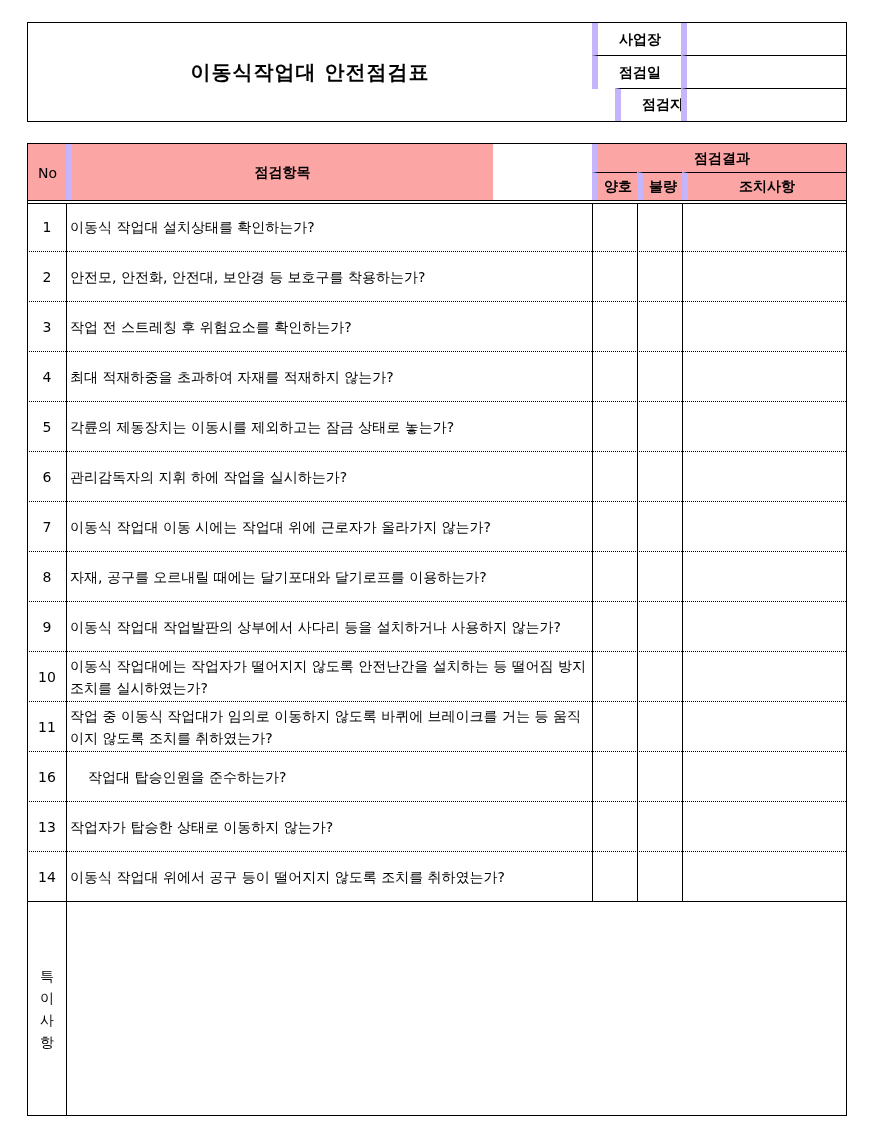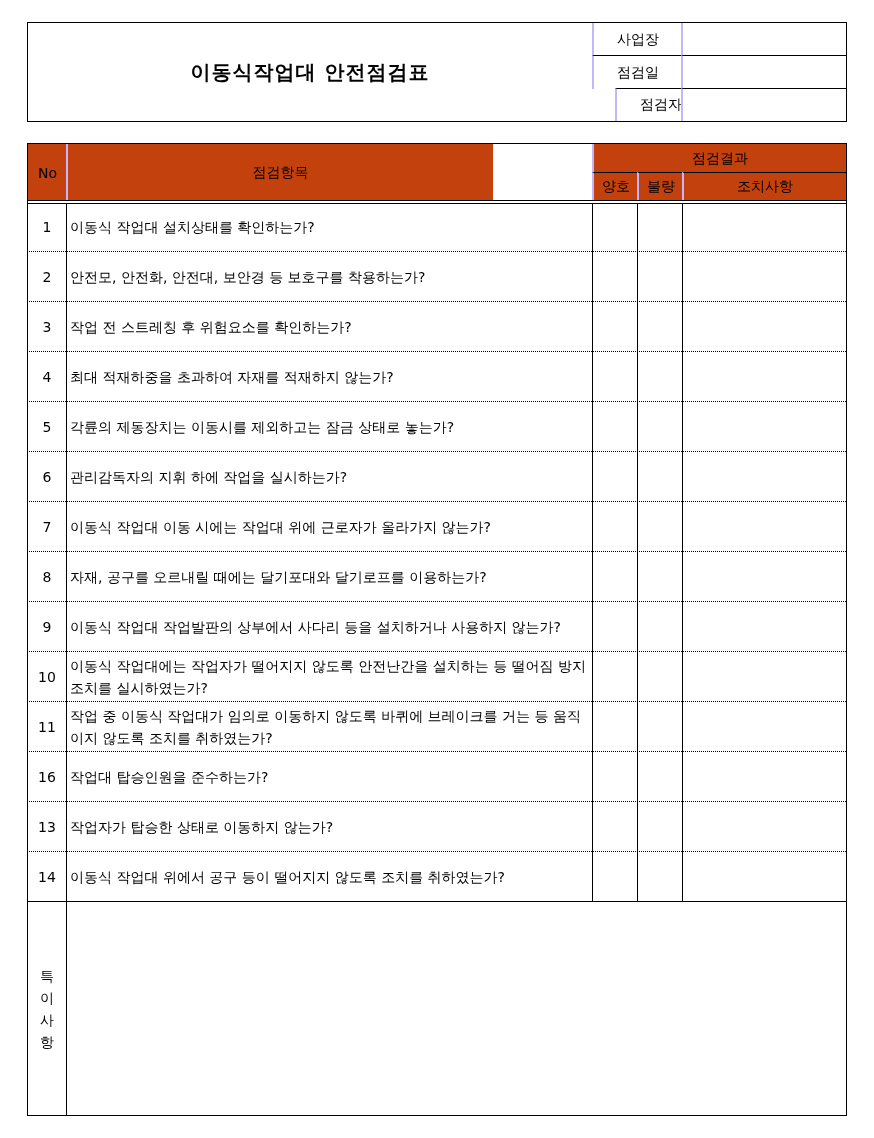--- a/index.html
+++ b/index.html
@@ -1,21 +1,21 @@
 <!DOCTYPE html>
 <html><head>
 <meta charset="utf-8">
 <style>
   html, body { margin:0; padding:0; background:#ffffff; }
   body { width:874px; height:1138px; position:relative; font-family:"DejaVu Sans","Liberation Sans",sans-serif; color:#000; }
   .abs { position:absolute; box-sizing:border-box; }
   .cell { position:absolute; box-sizing:border-box; display:flex; align-items:center; justify-content:center; font-size:14px; }
-  .bl { border-left:2px solid #c4b5fd; }
+  .bl { border-left:6px solid #c4b5fd;font-weight:bold; }
   .bt { border-top:1px solid #000; }
-  .hdr-bg { background:#c2410c; }
+  .hdr-bg { background:#fca5a5; }
   .title { font-size:20px; font-weight:bold; letter-spacing:1px; }
   .item-text { justify-content:flex-start; padding-left:3px; text-align:left; line-height:22px; font-size:14px; }
   .row-line { position:absolute; left:27px; width:819px; height:0; border-top:1px dotted #000; }
   .vert-label { flex-direction:column; line-height:22px; font-size:14px; }
 </style>
 </head>
 <body>
 
 <div class="abs" style="left:27px;top:22px;width:820px;height:100px;border:1px solid #000;">
   <div class="cell title" style="left:0;top:0;width:564px;height:98px;">이동식작업대 안전점검표</div>
@@ -120,21 +120,21 @@
   <div class="row-line" style="top:701px;"></div>
 
   <div class="cell" style="left:28px;top:702px;width:38px;height:49px;">11</div>
   <div class="cell item-text" style="left:67px;top:702px;width:525px;height:49px;">작업 중 이동식 작업대가 임의로 이동하지 않도록 바퀴에 브레이크를 거는 등 움직이지 않도록 조치를 취하였는가?</div>
   <div class="cell" style="left:592px;top:702px;width:45px;height:49px;"></div>
   <div class="cell" style="left:637px;top:702px;width:45px;height:49px;"></div>
   <div class="cell" style="left:682px;top:702px;width:164px;height:49px;"></div>
   <div class="row-line" style="top:751px;"></div>
 
   <div class="cell" style="left:28px;top:752px;width:38px;height:49px;">16</div>
-  <div class="cell item-text" style="left:67px;top:752px;width:525px;height:49px;text-align:center;">작업대 탑승인원을 준수하는가?</div>
+  <div class="cell item-text" style="left:85px;top:752px;width:525px;height:49px;text-align:center;">작업대 탑승인원을 준수하는가?</div>
   <div class="cell" style="left:592px;top:752px;width:45px;height:49px;"></div>
   <div class="cell" style="left:637px;top:752px;width:45px;height:49px;"></div>
   <div class="cell" style="left:682px;top:752px;width:164px;height:49px;"></div>
   <div class="row-line" style="top:801px;"></div>
 
   <div class="cell" style="left:28px;top:802px;width:38px;height:49px;">13</div>
   <div class="cell item-text" style="left:67px;top:802px;width:525px;height:49px;">작업자가 탑승한 상태로 이동하지 않는가?</div>
   <div class="cell" style="left:592px;top:802px;width:45px;height:49px;"></div>
   <div class="cell" style="left:637px;top:802px;width:45px;height:49px;"></div>
   <div class="cell" style="left:682px;top:802px;width:164px;height:49px;"></div>

